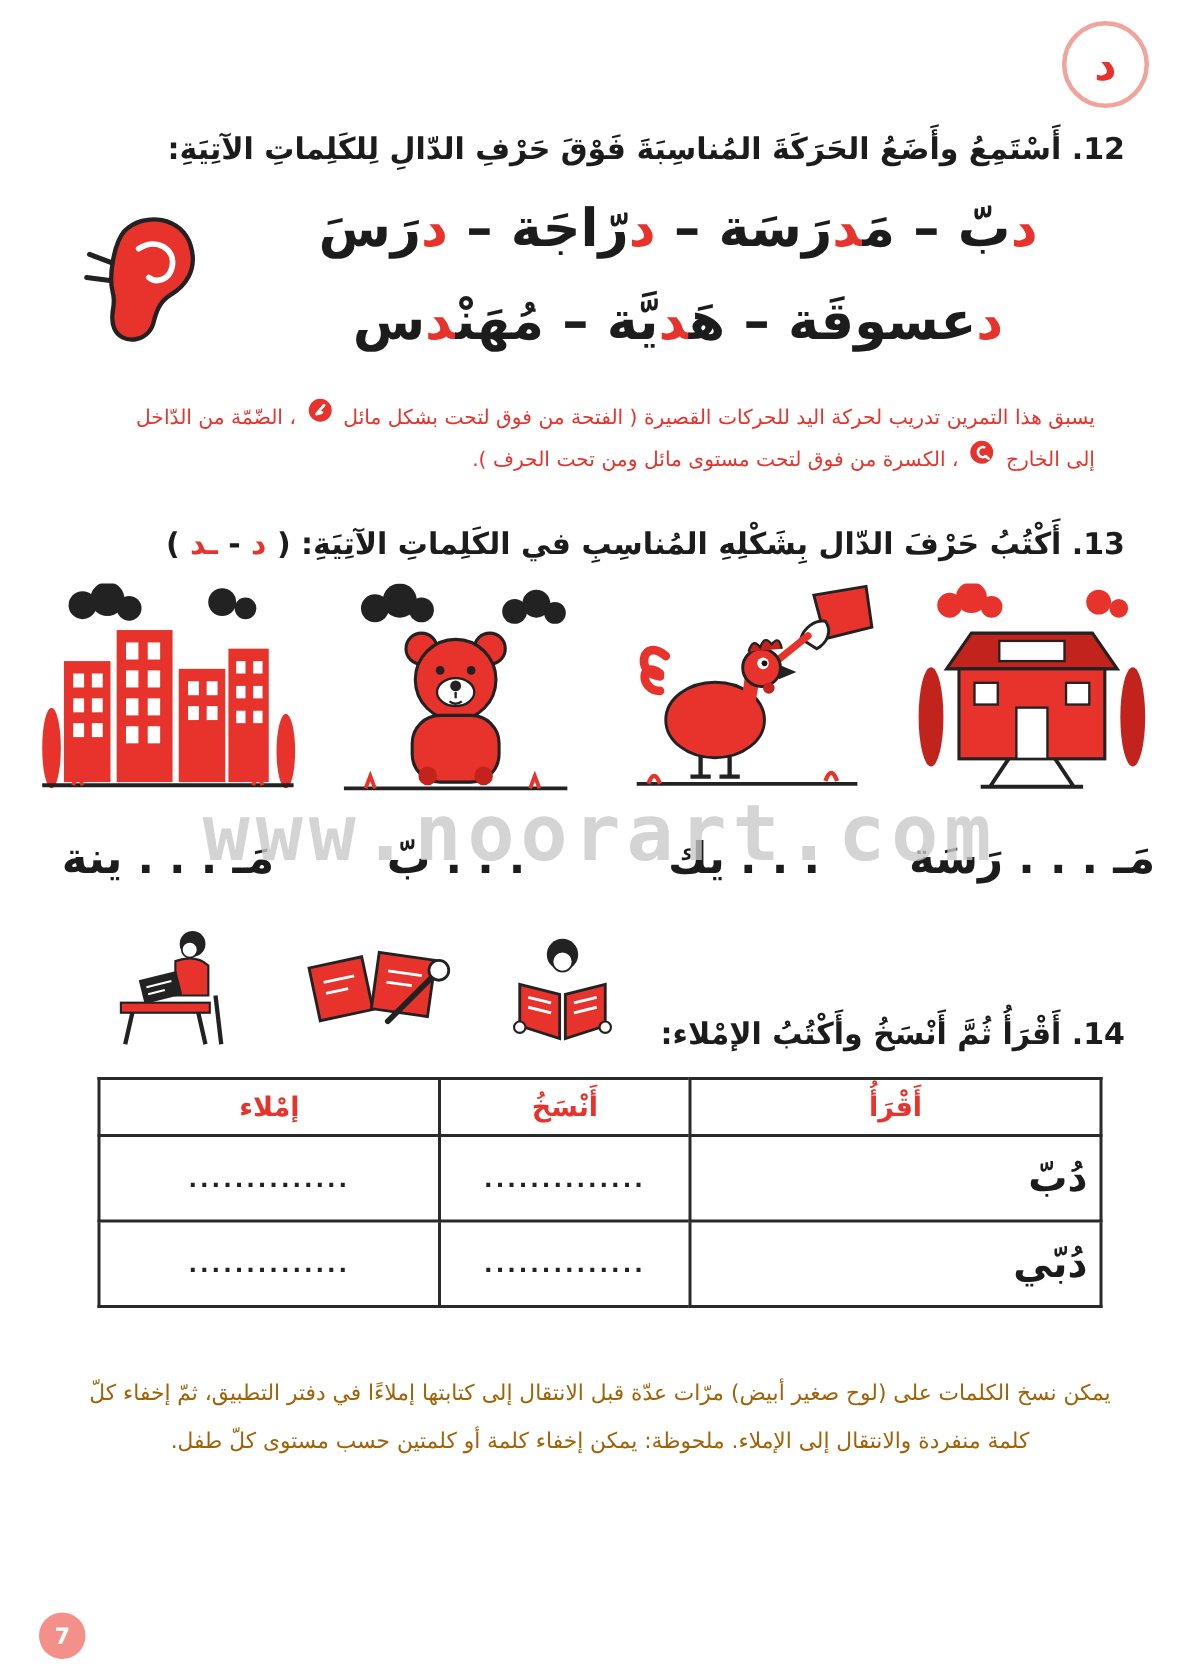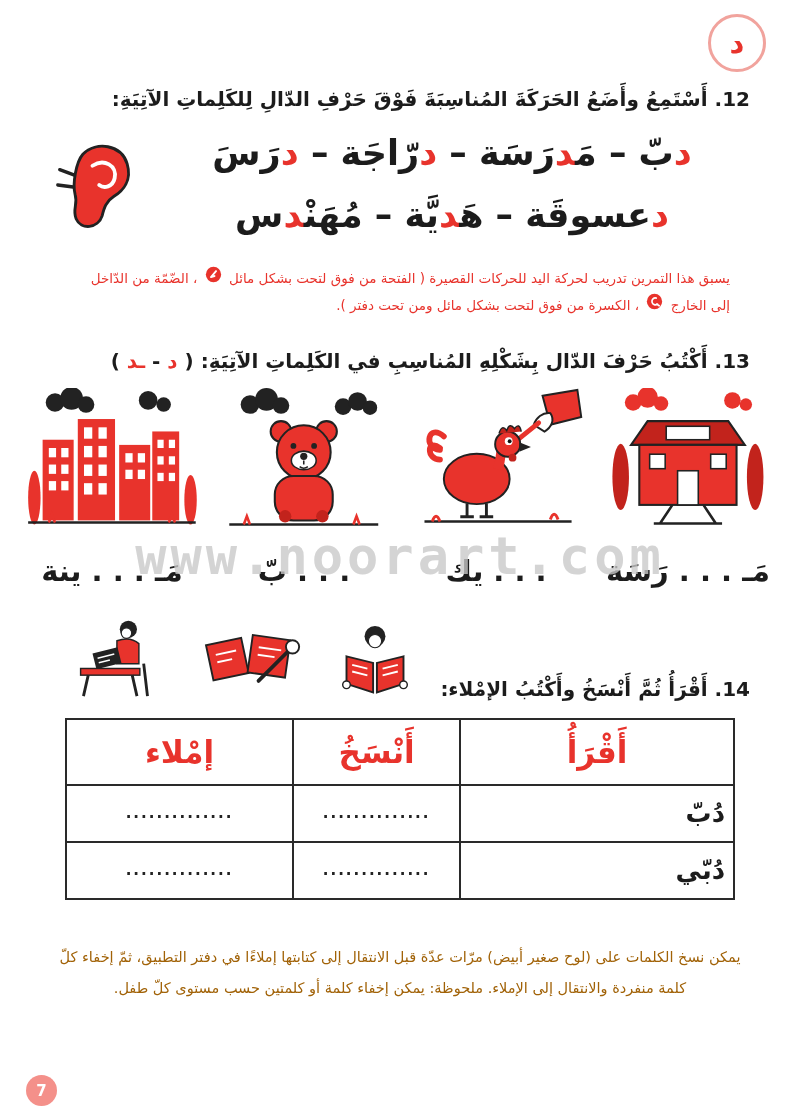--- a/index.html
+++ b/index.html
@@ -32,21 +32,21 @@
   .watermark{position:absolute;top:526px;left:0;right:0;text-align:center;
              font-family:"DejaVu Sans Mono",monospace;font-size:52px;font-weight:bold;
              color:#c9c9c9;letter-spacing:4px;opacity:.78;pointer-events:none;z-index:5}
 
   .ex14-row{display:flex;align-items:flex-end;margin:20px 50px 0;gap:10px}
   .ex14-row .ex-title{margin:0;flex:0 0 auto}
   .mini-pics{flex:1;display:flex;align-items:flex-end;justify-content:space-around;direction:ltr}
 
   .copy-table{width:670px;margin:14px auto 0;border-collapse:collapse}
   .copy-table th,.copy-table td{border:2px solid #2a2a2a}
-  .copy-table th{height:66px;font-size:31px;font-weight:bold;color:#e8332c;text-align:center}
+  .copy-table th{height:38px;font-size:18px;font-weight:bold;color:#e8332c;text-align:center}
   .copy-table td{height:57px}
   .read-cell{font-size:26px;font-weight:bold;text-align:right;padding-right:8px}
   .dots-cell{text-align:center;font-size:15px;font-weight:bold;letter-spacing:2px;color:#222}
 
   .bottom-note{margin:42px 48px 0;font-size:14.5px;color:#a16207;text-align:center;line-height:2.15}
 
   .page-number{position:absolute;left:26px;bottom:14px;width:31px;height:31px;border-radius:50%;
                background:#f4908a;color:#fff;display:flex;align-items:center;justify-content:center;
                font-size:15px;font-weight:bold}
 </style>
@@ -83,21 +83,21 @@
         <path d="M13 6 L7 13 M7 13 l4.2 -1.2" stroke="#fff" stroke-width="2.2" fill="none" stroke-linecap="round"></path>
       </svg>
     </span>
     <span>، الضّمّة من الدّاخل إلى الخارج</span>
     <span class="stroke-icon">
       <svg viewBox="0 0 20 20" width="17" height="17" aria-hidden="true">
         <circle cx="10" cy="10" r="9" fill="#e8332c"></circle>
         <path d="M12 6 a4 4 0 1 0 1.5 7 M12.5 13 l3 2" stroke="#fff" stroke-width="2" fill="none" stroke-linecap="round"></path>
       </svg>
     </span>
-    <span>، الكسرة من فوق لتحت بشكل مائل ومن تحت دفتر ).</span>
+    <span>، الكسرة من فوق لتحت مستوى مائل ومن تحت الحرف ).</span>
   </p>
 
   <h2 class="ex-title t13" dir="rtl"><span>13. أَكْتُبُ حَرْفَ الدّال بِشَكْلِهِ المُناسِبِ في الكَلِماتِ الآتِيَةِ: ( </span><span class="red">د</span><span> - </span><span class="red">ـد</span><span> )</span></h2>
 
   <div class="pictures-row">
 
     <div class="pic-cell">
       <div class="pic">
         <svg viewBox="0 0 170 145" aria-hidden="true">
           <g fill="#222">

